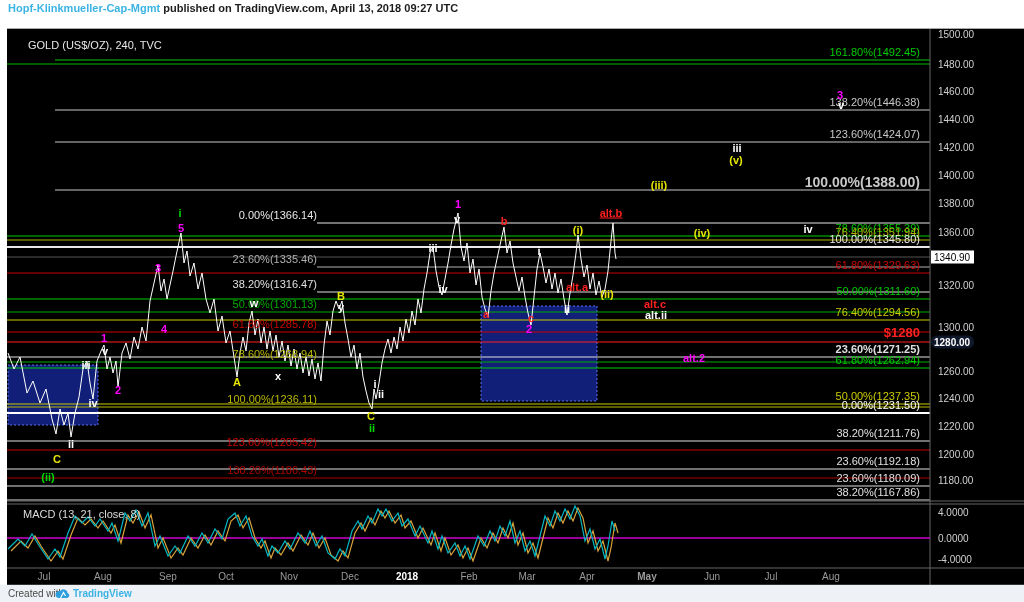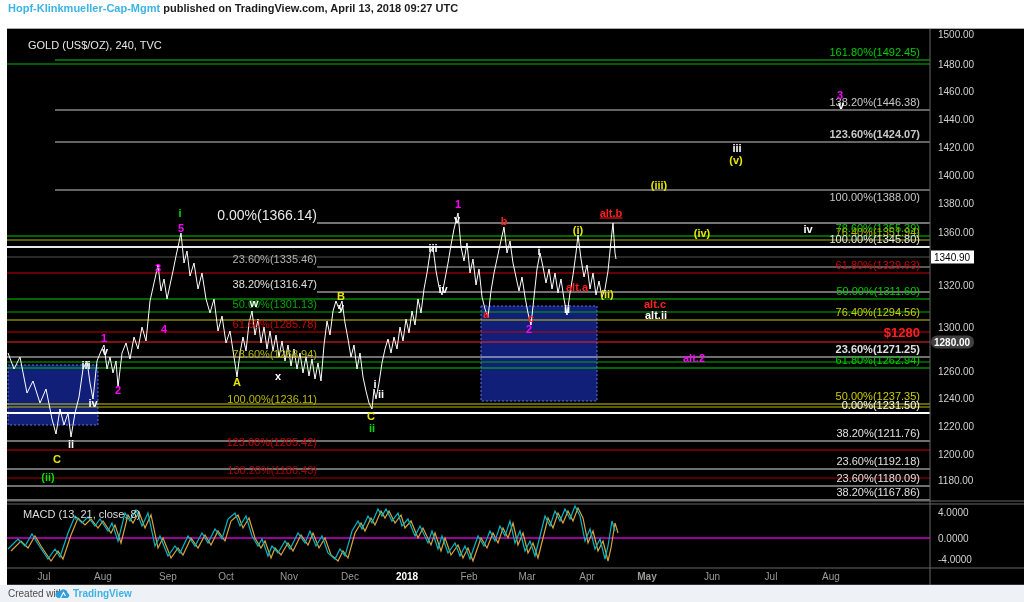--- a/index.html
+++ b/index.html
@@ -80,23 +80,23 @@
         <line x1="0" y1="539" x2="1017" y2="539" stroke="#666" stroke-width="1"></line>
         <line x1="0" y1="556" x2="1017" y2="556" stroke="#666" stroke-width="1"></line>
         <line x1="923" y1="0" x2="923" y2="556" stroke="#666" stroke-width="1"></line>
         <line x1="0" y1="509" x2="923" y2="509" stroke="#cc00cc" stroke-width="1.5"></line>
         <polyline points="4,522 14,512 21,519 28,507 34,517 44,532 51,522 56,530 64,506 71,489 78,496 84,490 91,499 96,492 104,504 108,496 114,514 121,486 126,494 132,483 138,499 144,486 151,519 156,509 164,529 171,519 176,526 184,509 191,519 198,506 204,516 211,502 218,512 224,492 231,486 236,499 242,489 248,509 254,519 258,512 264,529 268,519 274,526 281,514 286,522 294,506 301,516 306,504 312,519 318,509 324,526 331,532 336,522 341,529 348,504 354,494 358,502 364,489 368,496 374,482 378,489 382,482 388,494 394,486 398,499 404,492 411,509 416,499 424,516 428,504 434,522 438,509 444,526 451,516 456,529 461,519 466,532 474,509 480,519 486,504 491,514 496,499 501,509 506,494 511,516 516,504 521,524 526,514 531,529 536,509 541,489 546,499 551,484 556,494 561,482 566,492 571,479 576,489 581,514 586,502 591,522 596,512 601,532 604,519 608,494 611,504" fill="none" stroke="#d9a23a" stroke-width="1.2"></polyline>
         <polyline points="1,520 11,510 18,517 25,505 31,515 41,530 48,520 53,528 61,504 68,487 75,494 81,488 88,497 93,490 101,502 105,494 111,512 118,484 123,492 129,481 135,497 141,484 148,517 153,507 161,527 168,517 173,524 181,507 188,517 195,504 201,514 208,500 215,510 221,490 228,484 233,497 239,487 245,507 251,517 255,510 261,527 265,517 271,524 278,512 283,520 291,504 298,514 303,502 309,517 315,507 321,524 328,530 333,520 338,527 345,502 351,492 355,500 361,487 365,494 371,480 375,487 379,480 385,492 391,484 395,497 401,490 408,507 413,497 421,514 425,502 431,520 435,507 441,524 448,514 453,527 458,517 463,530 471,507 477,517 483,502 488,512 493,497 498,507 503,492 508,514 513,502 518,522 523,512 528,527 533,507 538,487 543,497 548,482 553,492 558,480 563,490 568,477 573,487 578,512 583,500 588,520 593,510 598,530 601,517 605,492 608,502" fill="none" stroke="#00b7c3" stroke-width="1.2"></polyline>
       </svg>
     <div id="labels">
         <div class="abs fiblabel" style="right: 104px; top: 18px; color: rgb(0, 204, 0); font-size: 11px; font-weight: normal;">161.80%(1492.45)</div>
         <div class="abs fiblabel" style="right: 104px; top: 68px; color: rgb(200, 200, 200); font-size: 11px; font-weight: normal;">138.20%(1446.38)</div>
-        <div class="abs fiblabel" style="right: 104px; top: 100px; color: rgb(200, 200, 200); font-size: 11px; font-weight: bold; margin-left: 10px;">123.60%(1424.07)</div>
-        <div class="abs fiblabel" style="right: 104px; top: 148px; color: rgb(200, 200, 200); font-size: 11px; font-weight: normal; margin-top: 15px;">100.00%(1388.00)</div>
-        <div class="abs fiblabel" style="right: 707px; top: 181px; color: rgb(232, 232, 232); font-size: 14px; font-weight: normal; margin-left: 35px;">0.00%(1366.14)</div>
+        <div class="abs fiblabel" style="right: 104px; top: 100px; color: rgb(200, 200, 200); font-size: 11px; font-weight: normal; margin-left: 10px;">123.60%(1424.07)</div>
+        <div class="abs fiblabel" style="right: 104px; top: 148px; color: rgb(200, 200, 200); font-size: 14px; font-weight: bold;">100.00%(1388.00)</div>
+        <div class="abs fiblabel" style="right: 707px; top: 181px; color: rgb(232, 232, 232); font-size: 11px; font-weight: normal; margin-left: 35px;">0.00%(1366.14)</div>
         <div class="abs fiblabel" style="right: 104px; top: 194px; color: rgb(0, 204, 0); font-size: 11px; font-weight: normal;">78.60%(1355.39)</div>
         <div class="abs fiblabel" style="right: 104px; top: 198px; color: rgb(176, 176, 0); font-size: 11px; font-weight: normal;">76.40%(1351.94)</div>
         <div class="abs fiblabel" style="right: 104px; top: 205px; color: rgb(232, 232, 232); font-size: 11px; font-weight: normal;">100.00%(1345.80)</div>
         <div class="abs fiblabel" style="right: 707px; top: 225px; color: rgb(176, 176, 176); font-size: 11px; font-weight: normal;">23.60%(1335.46)</div>
         <div class="abs fiblabel" style="right: 104px; top: 231px; color: rgb(204, 0, 0); font-size: 11px; font-weight: normal;">61.80%(1329.63)</div>
         <div class="abs fiblabel" style="right: 707px; top: 250px; color: rgb(224, 224, 224); font-size: 11px; font-weight: normal;">38.20%(1316.47)</div>
         <div class="abs fiblabel" style="right: 104px; top: 257px; color: rgb(0, 204, 0); font-size: 11px; font-weight: normal;">50.00%(1311.60)</div>
         <div class="abs fiblabel" style="right: 707px; top: 270px; color: rgb(0, 170, 0); font-size: 11px; font-weight: normal;">50.00%(1301.13)</div>
         <div class="abs fiblabel" style="right: 104px; top: 278px; color: rgb(204, 204, 0); font-size: 11px; font-weight: normal;">76.40%(1294.56)</div>
         <div class="abs fiblabel" style="right: 707px; top: 290px; color: rgb(204, 0, 0); font-size: 11px; font-weight: normal;">61.80%(1285.78)</div>
@@ -167,21 +167,21 @@
         <div class="abs ptick" style="left: 931px; top: 174px;">1380.00</div>
         <div class="abs ptick" style="left: 931px; top: 203px;">1360.00</div>
         <div class="abs ptick" style="left: 931px; top: 256px;">1320.00</div>
         <div class="abs ptick" style="left: 931px; top: 298px;">1300.00</div>
         <div class="abs ptick" style="left: 931px; top: 342px;">1260.00</div>
         <div class="abs ptick" style="left: 931px; top: 369px;">1240.00</div>
         <div class="abs ptick" style="left: 931px; top: 397px;">1220.00</div>
         <div class="abs ptick" style="left: 931px; top: 425px;">1200.00</div>
         <div class="abs ptick" style="left: 931px; top: 451px;">1180.00</div>
         <div class="abs badge" style="left: 924px; top: 228px; background: rgb(255, 255, 255); color: rgb(0, 0, 0);">1340.90</div>
-        <div class="abs badge" style="left: 924px; top: 313px; background: #404040; color: rgb(255, 255, 255); font-weight: bold; border-radius: 6px;">1280.00</div>
+        <div class="abs badge" style="left: 924px; top: 313px; background: #0f172a; color: rgb(255, 255, 255); font-weight: bold; border-radius: 6px;">1280.00</div>
         <div class="abs ptick" style="left: 931px; top: 483px;">4.0000</div>
         <div class="abs ptick" style="left: 931px; top: 509px;">0.0000</div>
         <div class="abs ptick" style="left: 931px; top: 530px;">-4.0000</div>
         <div class="abs month" style="left: 37px; top: 542px; color: rgb(154, 154, 154); font-weight: normal;">Jul</div>
         <div class="abs month" style="left: 96px; top: 542px; color: rgb(154, 154, 154); font-weight: normal;">Aug</div>
         <div class="abs month" style="left: 161px; top: 542px; color: rgb(154, 154, 154); font-weight: normal;">Sep</div>
         <div class="abs month" style="left: 219px; top: 542px; color: rgb(154, 154, 154); font-weight: normal;">Oct</div>
         <div class="abs month" style="left: 282px; top: 542px; color: rgb(154, 154, 154); font-weight: normal;">Nov</div>
         <div class="abs month" style="left: 343px; top: 542px; color: rgb(154, 154, 154); font-weight: normal;">Dec</div>
         <div class="abs month" style="left: 400px; top: 542px; color: rgb(255, 255, 255); font-weight: bold;">2018</div>

